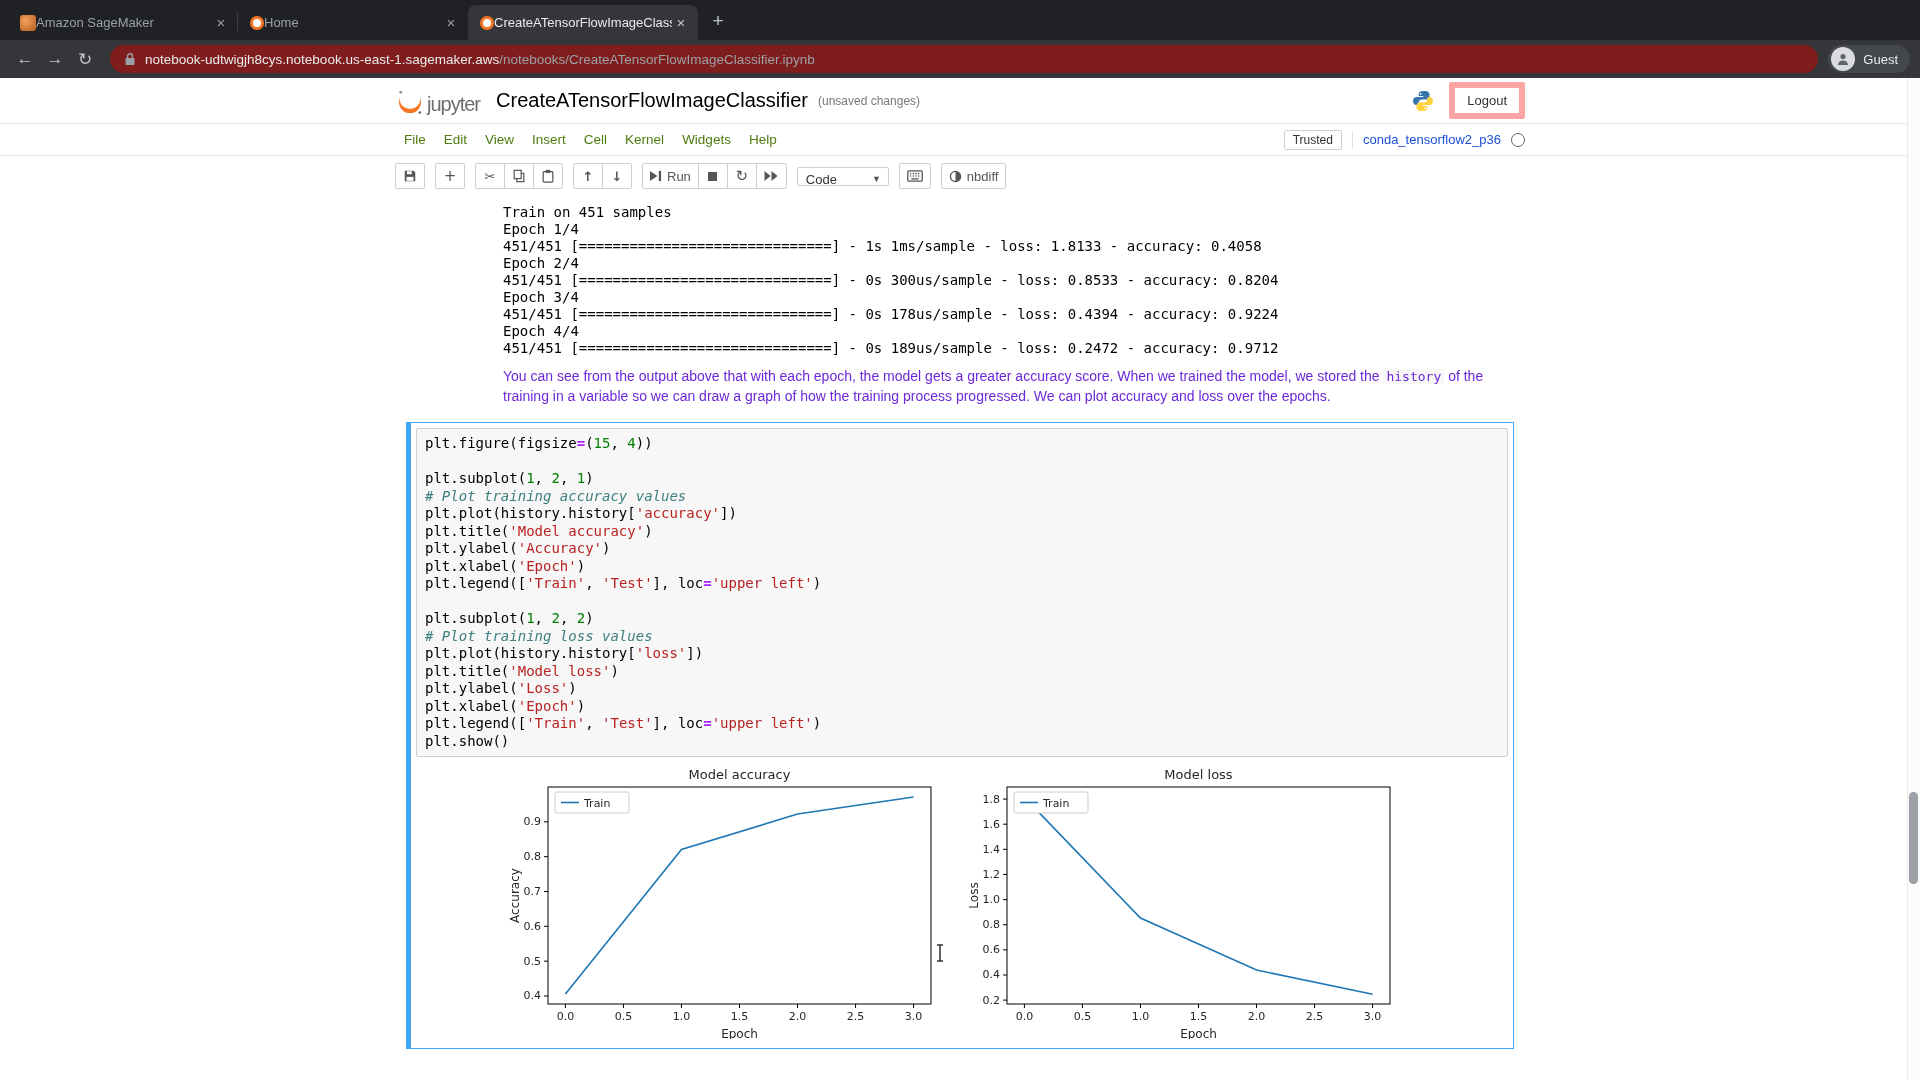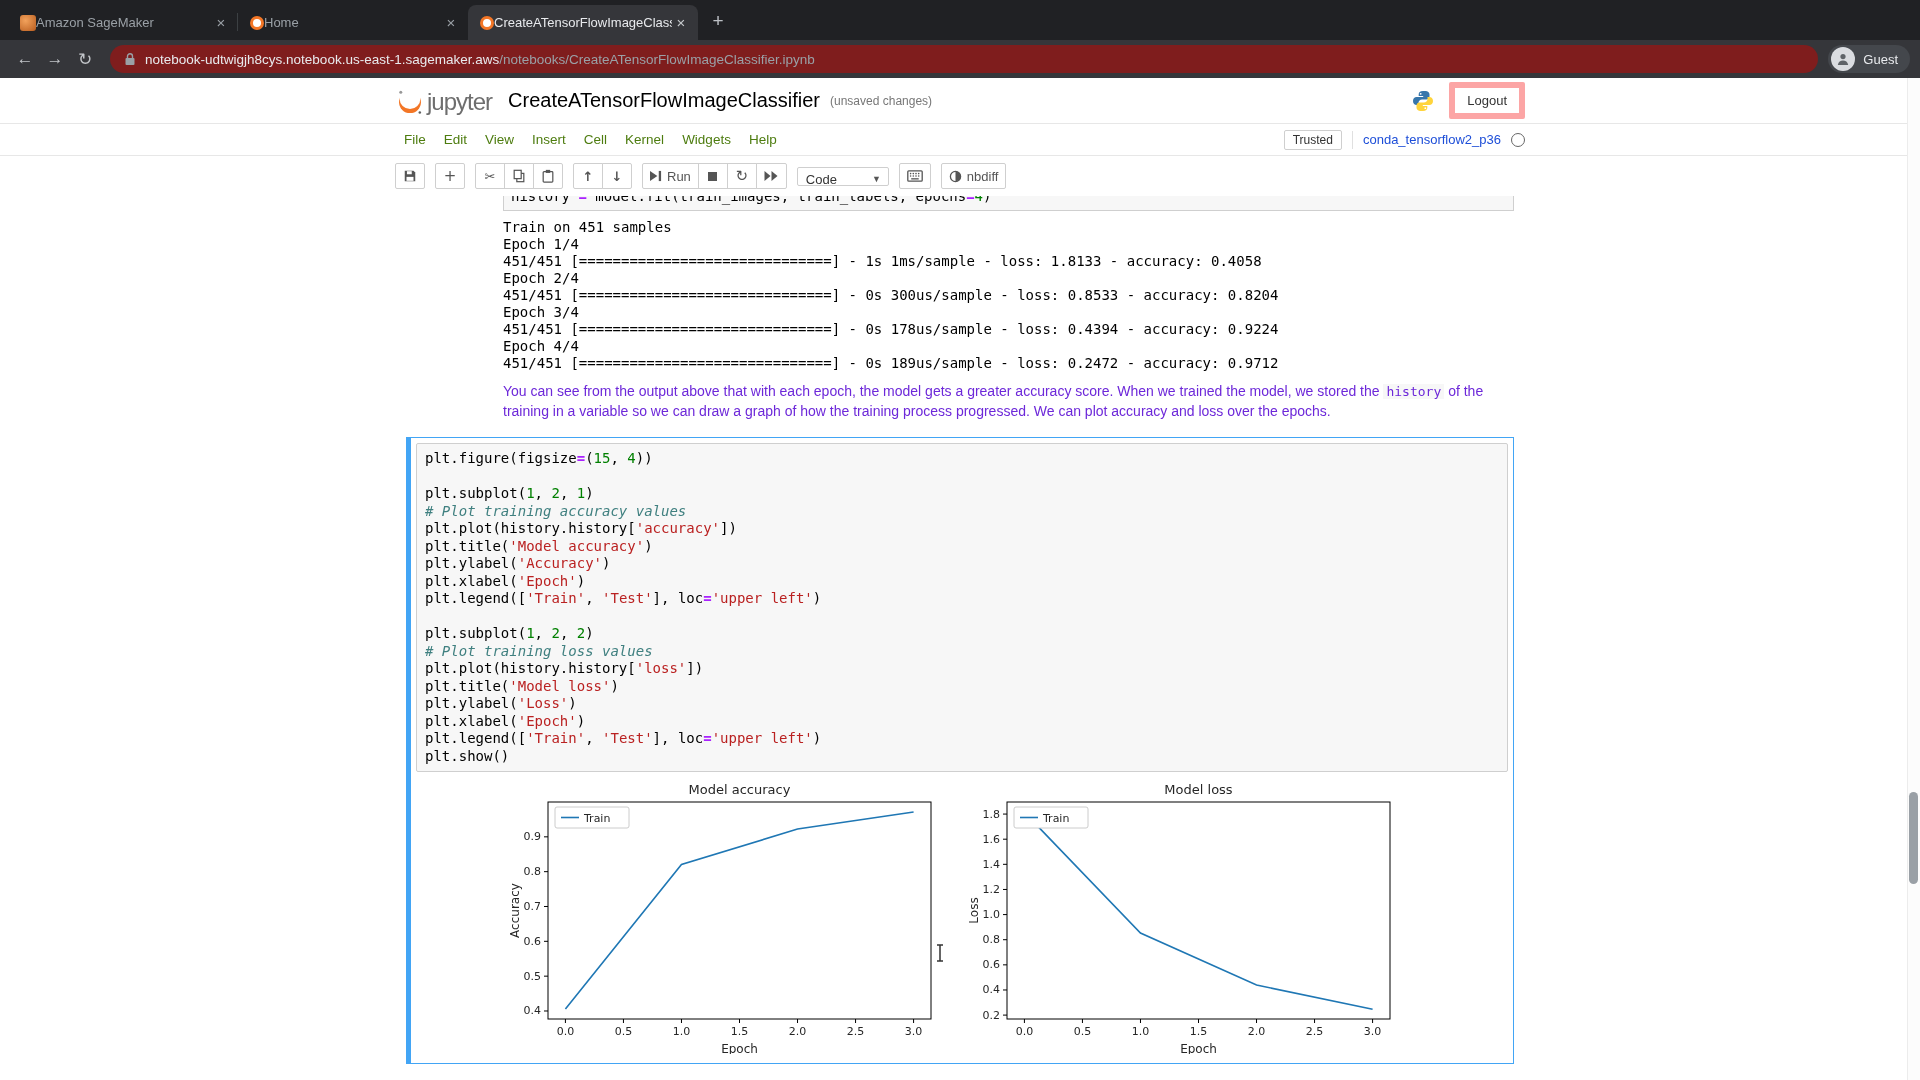--- a/index.html
+++ b/index.html
@@ -29,21 +29,21 @@
   .url-host { color: #e8eaed; }
   .url-path { color: #9aa0a6; }
   .profile { display: flex; align-items: center; gap: 8px; background: #44474c; border-radius: 15px;
     padding: 2px 12px 2px 3px; color: #e8eaed; font-size: 13px; }
   .avatar { width: 24px; height: 24px; border-radius: 50%; background: #dadce0; display: flex; align-items: center; justify-content: center; }
 
   
   .jp-header { height: 46px; border-bottom: 1px solid #e7e7e7; background: #fff; }
   .jp-header-inner { width: 1130px; margin: 0 auto; height: 100%; display: flex; align-items: center; }
   .jp-logo { display: flex; align-items: flex-end; gap: 2px; }
-  .jp-logo-text { font-size: 24px; color: #6e6e6e; letter-spacing: -1px; }
+  .jp-logo-text { font-size: 20px; color: #6e6e6e; letter-spacing: -1px; }
   .nb-title { font-size: 20px; font-weight: 500; color: #000; margin-left: 16px; }
   .nb-status { font-size: 12px; color: #777; margin-left: 10px; }
   .logout-btn { border: 6px solid #fca5a5; border-radius: 2px; background: #fff; color: #333; font-size: 13px;
     padding: 5px 12px; margin-left: 14px; }
 
   
   .jp-menubar { height: 32px; border-bottom: 1px solid #e7e7e7; background: #fff; }
   .jp-menubar-inner { width: 1130px; margin: 0 auto; height: 100%; display: flex; align-items: center; }
   .menu-item { font-size: 13.5px; color: #4d7c0f; padding: 0 9px; line-height: 31px; }
   .menubar-right { margin-left: auto; display: flex; align-items: center; gap: 10px; }
@@ -283,23 +283,20 @@
         </svg>
         <span>nbdiff</span>
       </div>
     </div>
   </div>
 </div>
 
 <div class="nb-area">
   <div class="container">
 
-    <div class="prev-strip">
-      <pre class="cm"><div class="cm-line"><span class="tok-p">history </span><span class="tok-o">=</span><span class="tok-p"> model.fit(train_images, train_labels, epochs</span><span class="tok-o">=</span><span class="tok-n">4</span><span class="tok-p">)</span></div></pre>
-    </div>
 
     <pre class="out-pre">Train on 451 samples
 Epoch 1/4
 451/451 [==============================] - 1s 1ms/sample - loss: 1.8133 - accuracy: 0.4058
 Epoch 2/4
 451/451 [==============================] - 0s 300us/sample - loss: 0.8533 - accuracy: 0.8204
 Epoch 3/4
 451/451 [==============================] - 0s 178us/sample - loss: 0.4394 - accuracy: 0.9224
 Epoch 4/4
 451/451 [==============================] - 0s 189us/sample - loss: 0.2472 - accuracy: 0.9712</pre>

